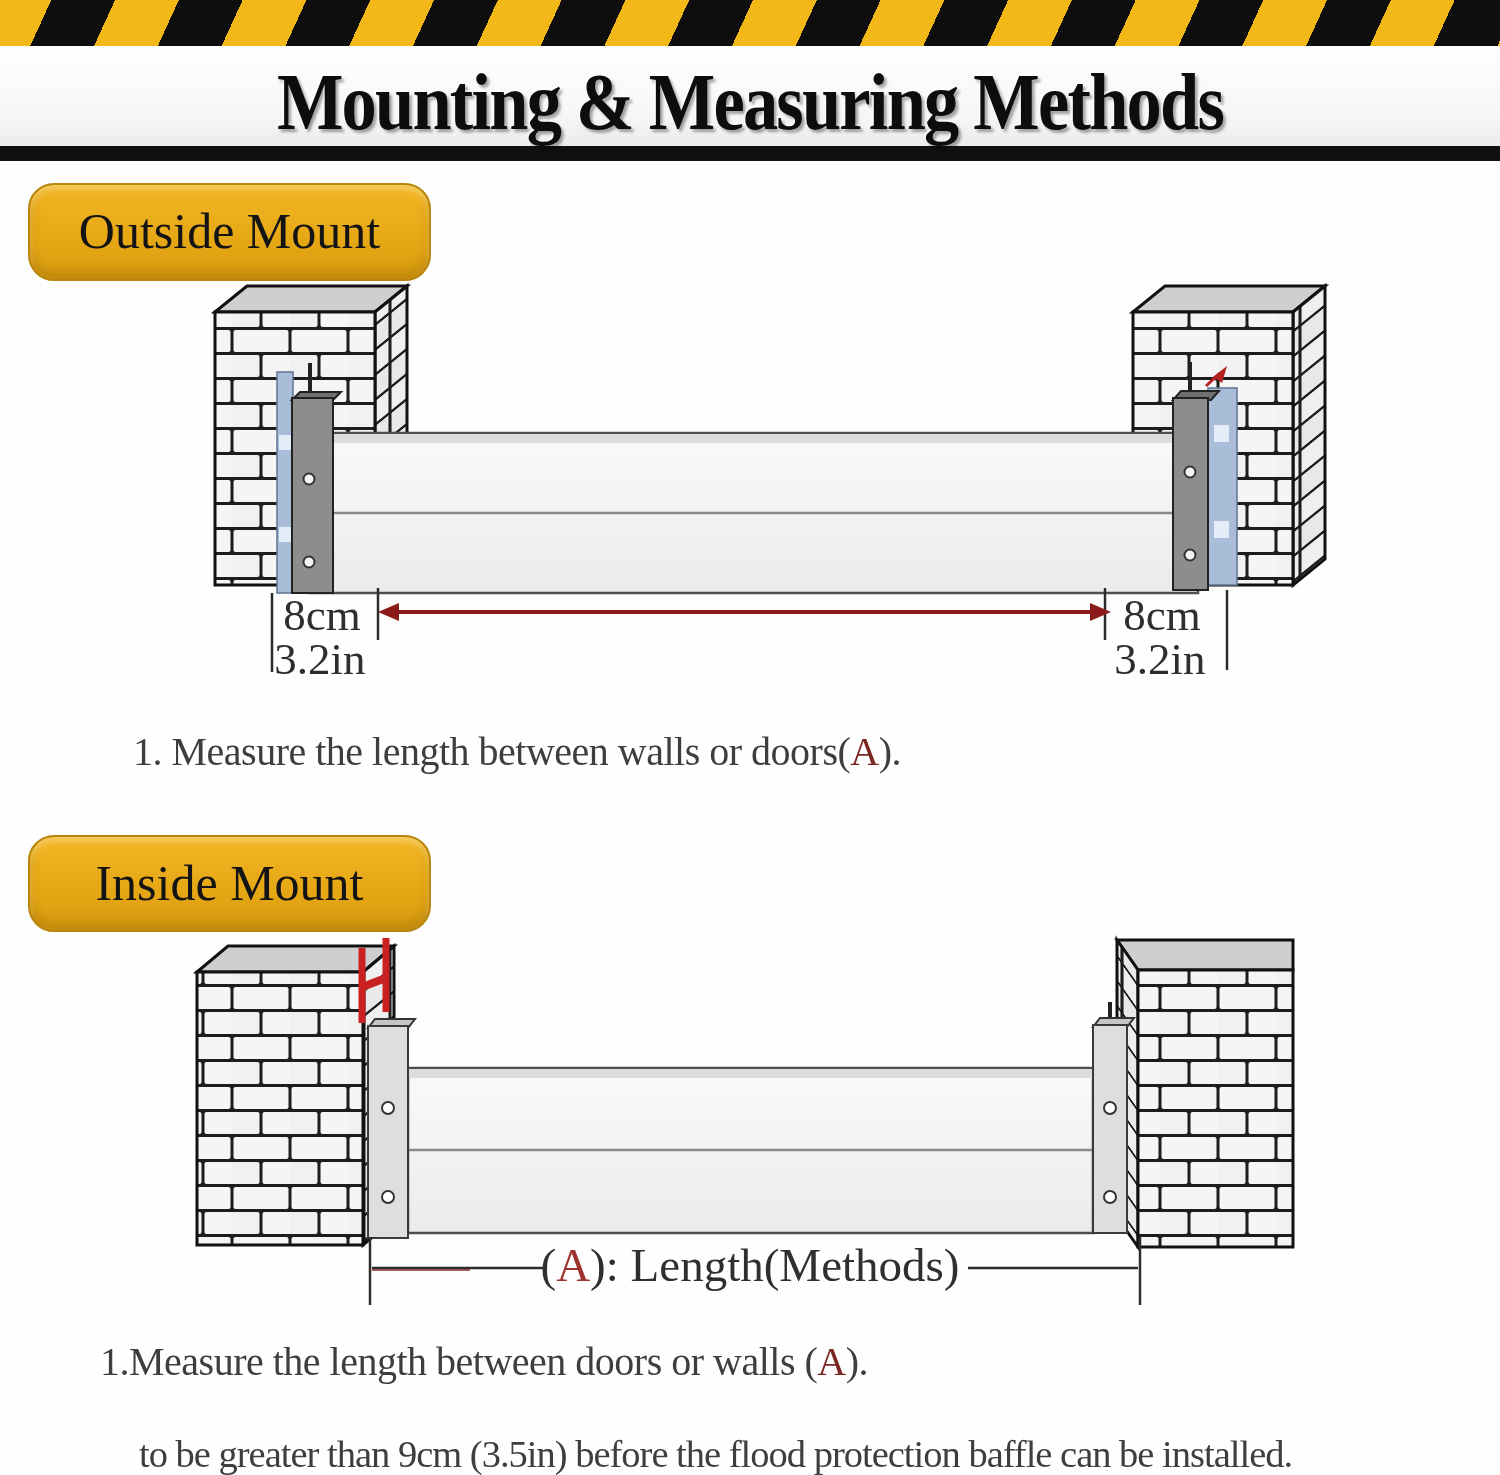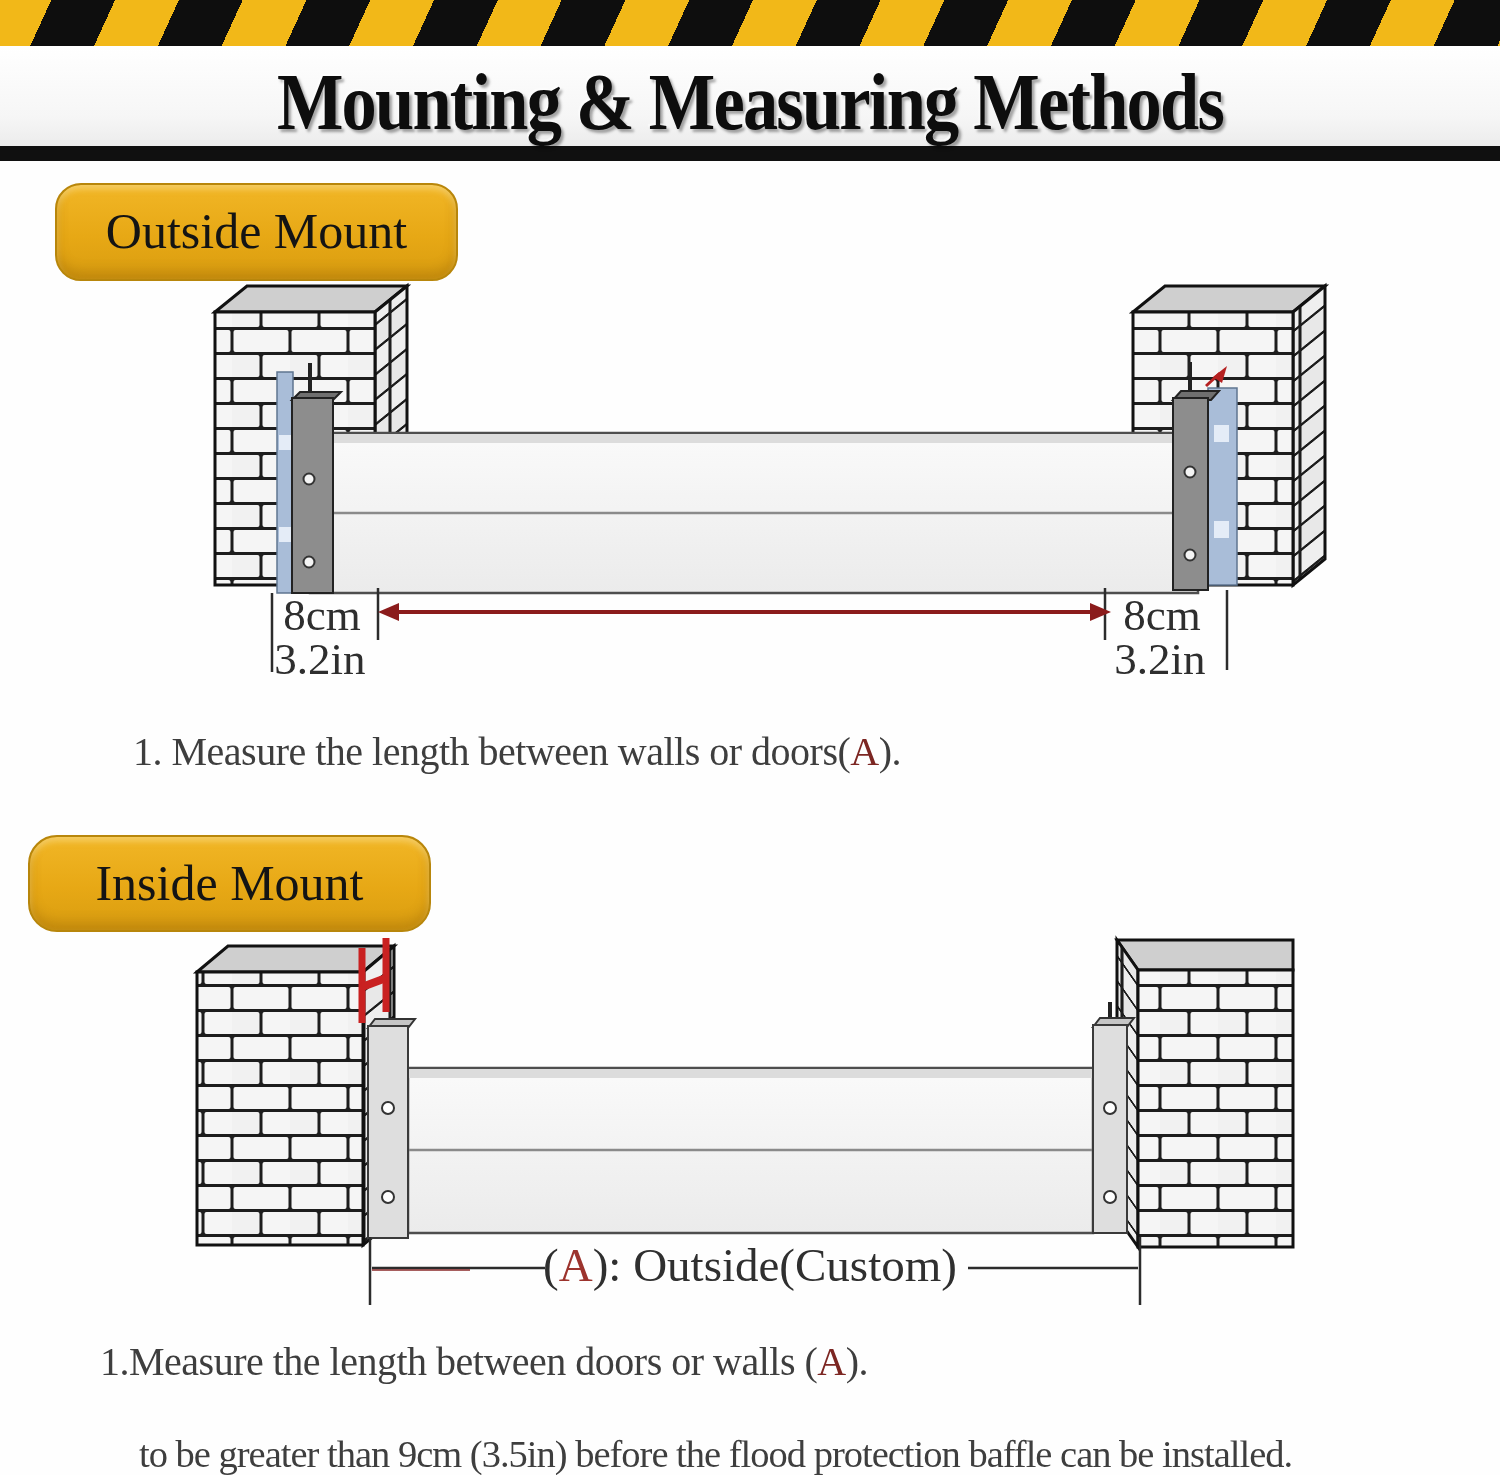--- a/index.html
+++ b/index.html
@@ -17,22 +17,22 @@
           font-size:80px;font-weight:700;letter-spacing:-2px;color:#0d0d0d;
           transform:scaleX(0.88);transform-origin:50% 50%;
           text-shadow:-2px -2px 0 rgba(255,255,255,.5), 3px 3px 3px rgba(0,0,0,.35);}
 
   
   .badge{position:absolute;left:28px;width:399px;height:94px;border-radius:26px;
          background:linear-gradient(180deg,#f1b626 0%,#e7a815 55%,#d99d10 100%);
          border:2px solid #b8860b;
          box-shadow:inset 0 -8px 12px rgba(120,75,0,.25), inset 0 4px 6px rgba(255,235,170,.5);
          text-align:center;color:#141414;font-size:50px;line-height:92px;}
-  .badge-outside{top:183px;margin-left:27px;}
-  .badge-inside{top:835px;height:93px;border-radius:29px;}
+  .badge-outside{top:183px;}
+  .badge-inside{top:835px;height:93px;}
 
   
   .diagram{position:absolute;left:0;width:1500px;}
   #svg1{top:278px;height:402px;}
   #svg2{top:935px;height:400px;}
 
   
   .dim{position:absolute;color:#2e2e2e;font-size:45px;line-height:1.0;text-align:center;}
   .dim-8cm-left{left:266px;top:593px;width:112px;}
   .dim-32in-left{left:256px;top:637px;width:128px;}
@@ -205,18 +205,18 @@
 
     <g stroke="#2c2c2c" stroke-width="2.5">
       <line x1="370" y1="302" x2="370" y2="370"></line>
       <line x1="1140" y1="302" x2="1140" y2="370"></line>
       <line x1="372" y1="333" x2="545" y2="333"></line>
       <line x1="968" y1="333" x2="1138" y2="333"></line>
       <line x1="372" y1="335" x2="470" y2="335" stroke="#8a2a2a" stroke-width="1.5"></line>
     </g>
   </svg>
 
-  <div class="length-note"><span>(</span><span class="hl">A</span><span>): Outside(Custom)</span></div>
+  <div class="length-note"><span>(</span><span class="hl">A</span><span>): Length(Methods)</span></div>
 
   <div class="step step-in-1"><span>1.Measure the length between doors or walls (</span><span class="hl">A</span><span>).</span></div>
   <div class="step step-in-2b">to be greater than 9cm (3.5in) before the flood protection baffle can be installed.</div>
 
 </div>
 
 </body></html>

